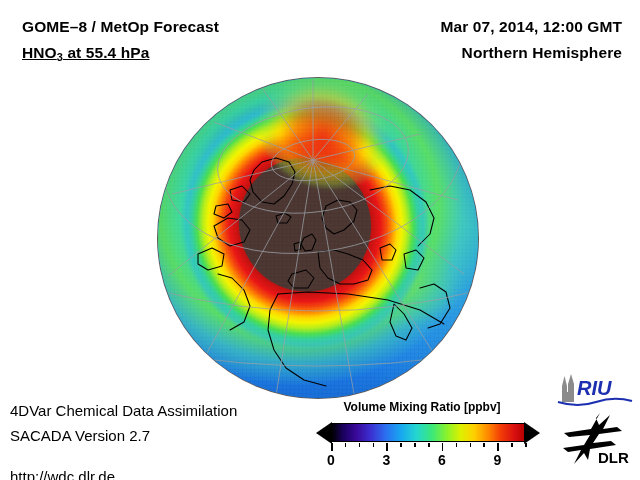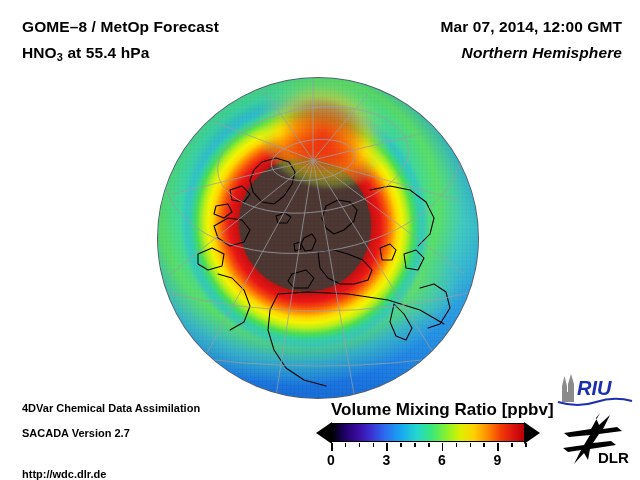--- a/index.html
+++ b/index.html
@@ -1,23 +1,23 @@
 <!DOCTYPE html>
 <html><head>
 <meta charset="utf-8">
 <style>
   html,body{margin:0;padding:0;background:#ffffff;}
   body{width:640px;height:480px;position:relative;overflow:hidden;
        font-family:"Liberation Sans",sans-serif;color:#000;}
 
   .hdr{position:absolute;font-weight:bold;font-size:15.5px;letter-spacing:0.1px;white-space:nowrap;}
   #title-line1{left:22px;top:18px;}
-  #title-line2{left:22px;top:44px;}
+  #title-line2{left:22px;top:44px;text-decoration:underline;}
   #date-line{right:18px;top:18px;text-align:right;margin-left:31px;}
-  #hemi-line{right:18px;top:44px;font-style:italic;}
+  #hemi-line{right:18px;top:44px;}
   sub{font-size:11px;vertical-align:baseline;position:relative;top:3px;}
 
   
   #globe-wrap{position:absolute;left:158px;top:78px;width:320px;height:320px;}
   #globe{position:absolute;inset:0;border-radius:50%;overflow:hidden;
          background:#1d79e6;box-shadow:0 0 0 1px #5a5a5a;}
   .lay{position:absolute;inset:0;}
 
   
   #base-field{
@@ -69,28 +69,28 @@
     opacity:.55;mix-blend-mode:overlay;
   }
   
   #limb{
     background:radial-gradient(circle at 50% 50%,
       rgba(0,0,0,0) 62%, rgba(0,0,0,0.10) 84%, rgba(0,0,0,0.30) 97%, rgba(0,0,0,0.5) 100%);
   }
   #graticule,#coast{position:absolute;inset:0;}
 
   
-  .foot{position:absolute;left:22px;font-weight:bold;font-size:11px;white-space:nowrap;}
+  .foot{position:absolute;left:10px;font-weight:normal;font-size:15px;white-space:nowrap;}
   #foot1{top:402px;}
   #foot2{top:427px;}
   #foot3{top:452px;margin-top:16px;}
 
   
   #cb-title{position:absolute;left:331px;top:400px;width:182px;text-align:center;
-            font-weight:bold;font-size:17px;white-space:nowrap;}
+            font-weight:bold;font-size:12px;white-space:nowrap;}
   #cb-wrap{position:absolute;left:316px;top:422px;width:224px;height:22px;}
   #cb-bar{position:absolute;left:15px;top:1px;width:194px;height:19px;
      background:linear-gradient(90deg,
        #000000 0%, #1b0060 6%, #3a0a9c 13%, #3b2fd0 20%, #2a6ff0 28%,
        #18a8f0 36%, #23d6d0 44%, #3ae87a 52%, #8cf22a 60%,
        #ddf000 67%, #ffd000 74%, #ff8c00 81%, #f23b06 88%, #d81010 95%, #b80000 100%);
      border:1px solid #000;box-sizing:border-box;}
   .cap{position:absolute;top:0;width:0;height:0;}
   #cap-left{left:0;border-top:11px solid transparent;border-bottom:11px solid transparent;border-right:16px solid #000;}
   #cap-right{right:0;border-top:11px solid transparent;border-bottom:11px solid transparent;border-left:16px solid #000;}

